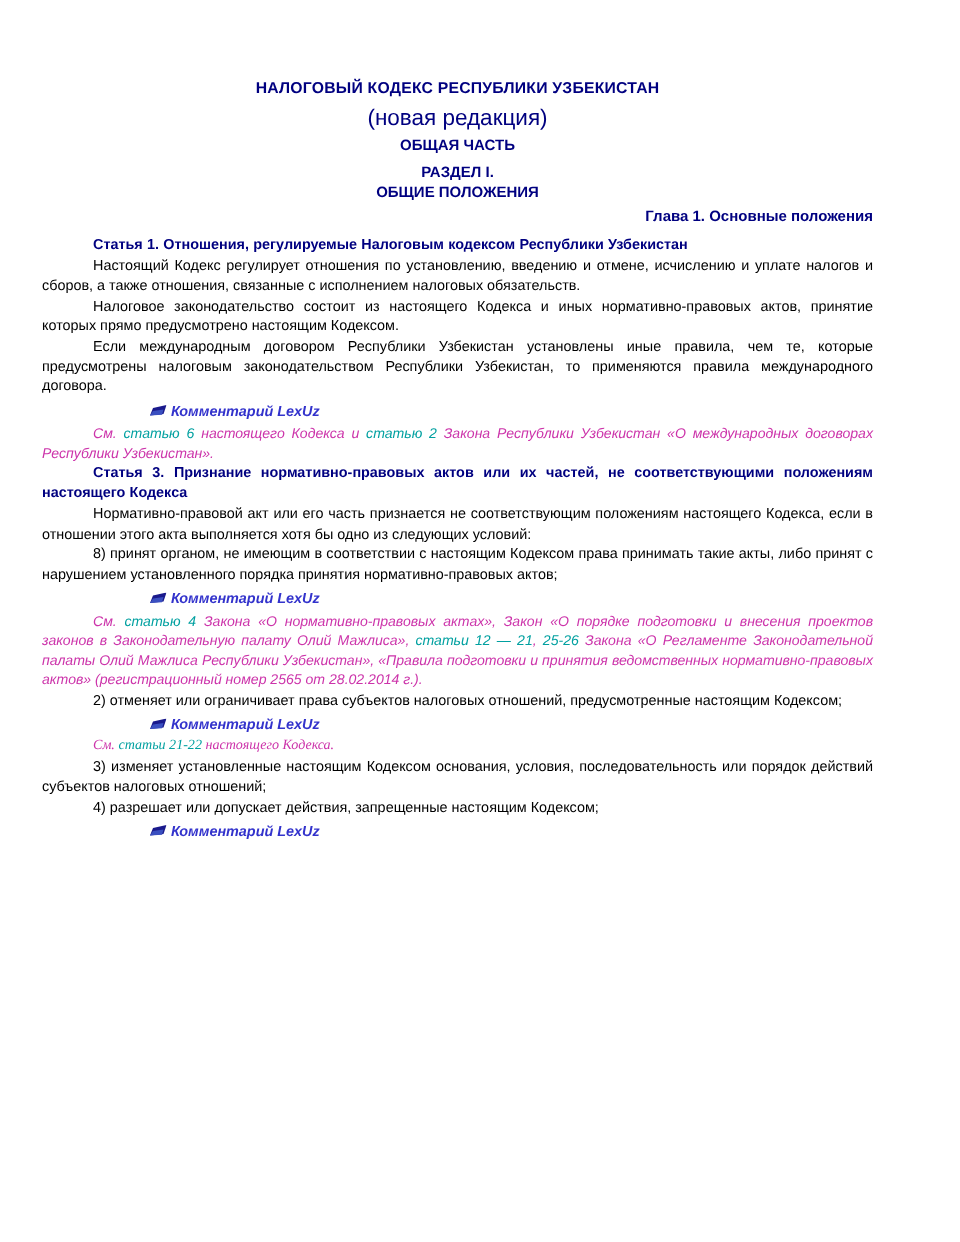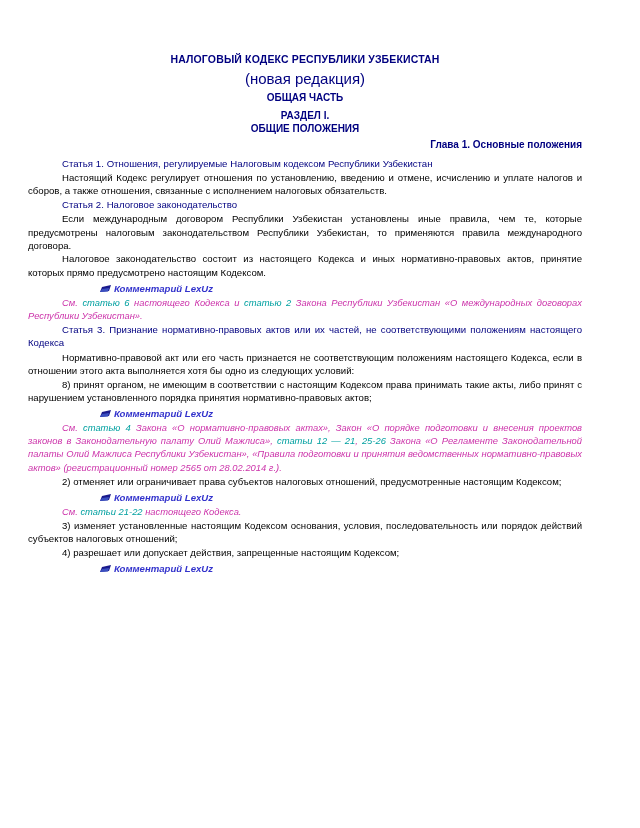--- a/index.html
+++ b/index.html
@@ -69,21 +69,21 @@
     text-align: right;
     font-weight: bold;
     color: #000080;
     font-size: 10px;
     line-height: 14px;
     margin: 0 0 5px 0;
   }
 
   
   .article-head {
-    font-weight: normal;
+    font-weight: bold;
     color: #000080;
     font-size: 9.6px;
     line-height: 13.2px;
     text-align: justify;
     text-align-last: left;
     text-indent: 34px;
     margin: 0 0 1px 0;
     word-spacing: 0.2px;
   }
   .article-head.nojust {
@@ -132,20 +132,21 @@
     font-size: 9.4px;
     line-height: 13.2px;
     text-align: justify;
     text-align-last: left;
     text-indent: 34px;
     margin: 0 0 1px 0;
   }
   .ref.short {
     text-align: left;
     white-space: nowrap;
+    font-family: Liberation Serif, serif;
   }
   .ref a, .reflink {
     color: #00A0A0;
     text-decoration: none;
     font-style: italic;
   }
 </style>
 </head>
 <body>
 
@@ -154,23 +155,22 @@
   <div class="doc-title">НАЛОГОВЫЙ КОДЕКС РЕСПУБЛИКИ УЗБЕКИСТАН</div>
   <div class="doc-subtitle">(новая редакция)</div>
   <div class="part-title">ОБЩАЯ ЧАСТЬ</div>
   <div class="section-title">РАЗДЕЛ I.</div>
   <div class="section-title-2">ОБЩИЕ ПОЛОЖЕНИЯ</div>
   <div class="chapter-title">Глава 1. Основные положения</div>
 
   <div class="article-head">Статья 1. Отношения, регулируемые Налоговым кодексом Республики Узбекистан</div>
   <div class="para">Настоящий Кодекс регулирует отношения по установлению, введению и отмене, исчислению и уплате налогов и сборов, а также отношения, связанные с исполнением налоговых обязательств.</div>
 
-  <div class="article-head nojust">Статья 2. Налоговое законодательство</div>
+  <div class="para">Налоговое законодательство состоит из настоящего Кодекса и иных нормативно-правовых актов, принятие которых прямо предусмотрено настоящим Кодексом.</div>
   <div class="para">Если международным договором Республики Узбекистан установлены иные правила, чем те, которые предусмотрены налоговым законодательством Республики Узбекистан, то применяются правила международного договора.</div>
-  <div class="para">Налоговое законодательство состоит из настоящего Кодекса и иных нормативно-правовых актов, принятие которых прямо предусмотрено настоящим Кодексом.</div>
 
   <div class="lexuz">
     <span class="lexuz-icon">
       <svg width="11" height="8" viewBox="0 0 11 8" xmlns="http://www.w3.org/2000/svg">
         <polygon points="0,7 2,2 11,0 9,6" fill="#1A1A8C"></polygon>
         <polygon points="0,7 2,4 9,3 8,6.5" fill="#3A4FC0"></polygon>
       </svg>
     </span><span class="lexuz-label">Комментарий LexUz</span>
   </div>
   <div class="ref"><span>См. </span><span class="reflink">статью 6</span><span> настоящего Кодекса и </span><span class="reflink">статью 2</span><span> Закона Республики Узбекистан «О международных договорах Республики Узбекистан».</span></div>

